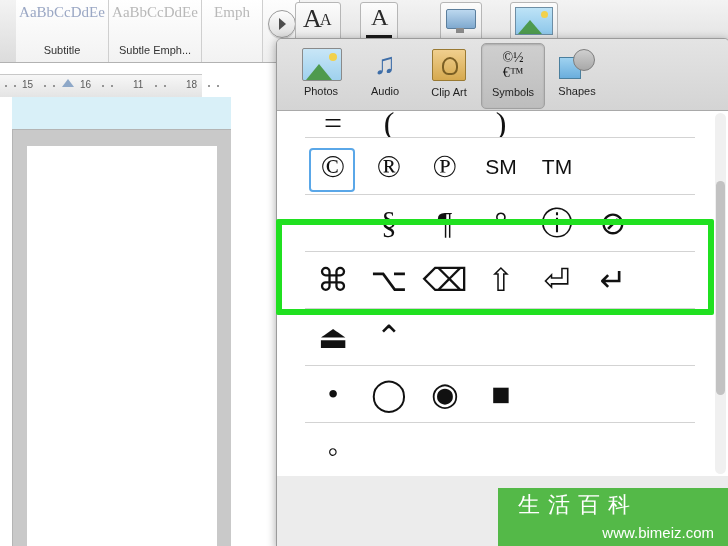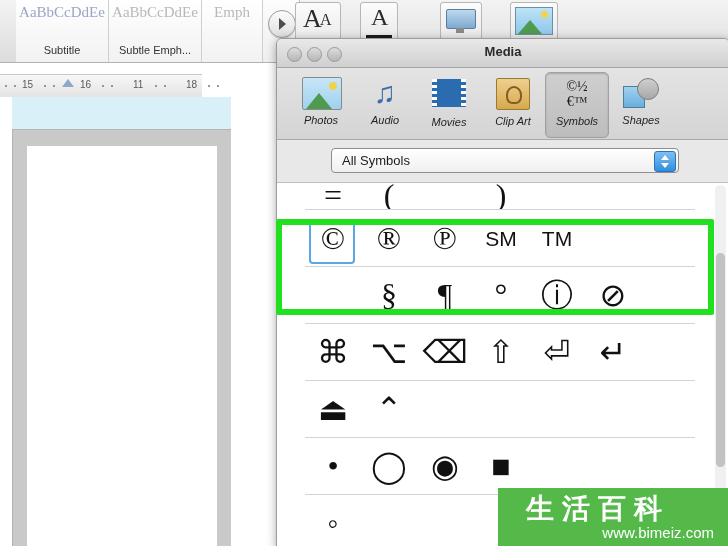--- a/index.html
+++ b/index.html
@@ -252,21 +252,20 @@
     box-shadow: inset 0 1px 2px rgba(0,0,0,.18);
   }
   .media-tab .ic {
     position: relative;
     width: 38px; height: 34px;
     margin: 0 auto 3px auto;
   }
   .media-tab .lbl {
     font-size: 11px;
     color: #1f1f1f;
-    font-style: italic;
   }
 
   
   .ic-photos {
     width: 38px; height: 31px;
     background: linear-gradient(#c8e6f7, #9fd1ee);
     border: 1px solid #8a8a8a;
     border-radius: 2px;
     position: relative;
     overflow: hidden;
@@ -479,26 +478,25 @@
   
   #watermark {
     position: absolute;
     right: 0; bottom: 0;
     width: 230px; height: 58px;
     background: #54b948;
     overflow: hidden;
   }
   #watermark .cjk {
     position: absolute;
-    left: 28px; top: 2px;
-    font-size: 28px;
+    left: 20px; top: 2px;
+    font-size: 22px;
     color: #ffffff;
     letter-spacing: 8px;
     font-family: "DejaVu Sans", sans-serif;
-    font-weight: bold;
   }
   #watermark .url {
     position: absolute;
     right: 14px; bottom: 5px;
     font-size: 15px;
     color: #ffffff;
     font-family: "Liberation Sans", sans-serif;
   }
 </style>
 </head>
@@ -584,49 +582,37 @@
     <div class="doc-left-gutter"></div>
     <div class="doc-page">
       <div class="doc-page-inner"></div>
     </div>
     <div class="doc-right-fill"></div>
   </div>
 </div>
 
 <div id="media-window">
 
-  <div class="titlebar">
-    <div class="traffic" id="tl-close"></div>
-    <div class="traffic" id="tl-min"></div>
-    <div class="traffic" id="tl-zoom"></div>
-    <div class="title">Media</div>
-  </div>
 
   <div class="media-toolbar">
 
     <div class="media-tab">
       <div class="ic">
           <div class="ic-photos"></div>
         </div>
       <div class="lbl">Photos</div>
     </div>
 
     <div class="media-tab">
       <div class="ic">
           <div class="ic-note">♫</div>
         </div>
       <div class="lbl">Audio</div>
     </div>
 
-    <div class="media-tab">
-      <div class="ic">
-          <div class="ic-film"></div>
-        </div>
-      <div class="lbl">Movies</div>
-    </div>
 
     <div class="media-tab">
       <div class="ic">
           <div class="ic-clip"></div>
         </div>
       <div class="lbl">Clip Art</div>
     </div>
 
     <div class="media-tab selected">
       <div class="ic">
@@ -642,26 +628,20 @@
       <div class="ic">
         <div class="ic-shapes">
             <div class="sq"></div>
             <div class="ci"></div>
           </div>
       </div>
       <div class="lbl">Shapes</div>
     </div>
   </div>
 
-  <div class="filter-row">
-    <div class="combo">
-      <span class="val">All Symbols</span>
-      <span class="arrowbox"></span>
-    </div>
-  </div>
 
   <div class="sym-scroll">
     <div class="sym-pane">
 
       <div class="sym-row clipped-top">
         <div class="sym-cell">=</div>
         <div class="sym-cell">(</div>
         <div class="sym-cell">&nbsp;</div>
         <div class="sym-cell">)</div>
         <div class="sym-cell">&nbsp;</div>

